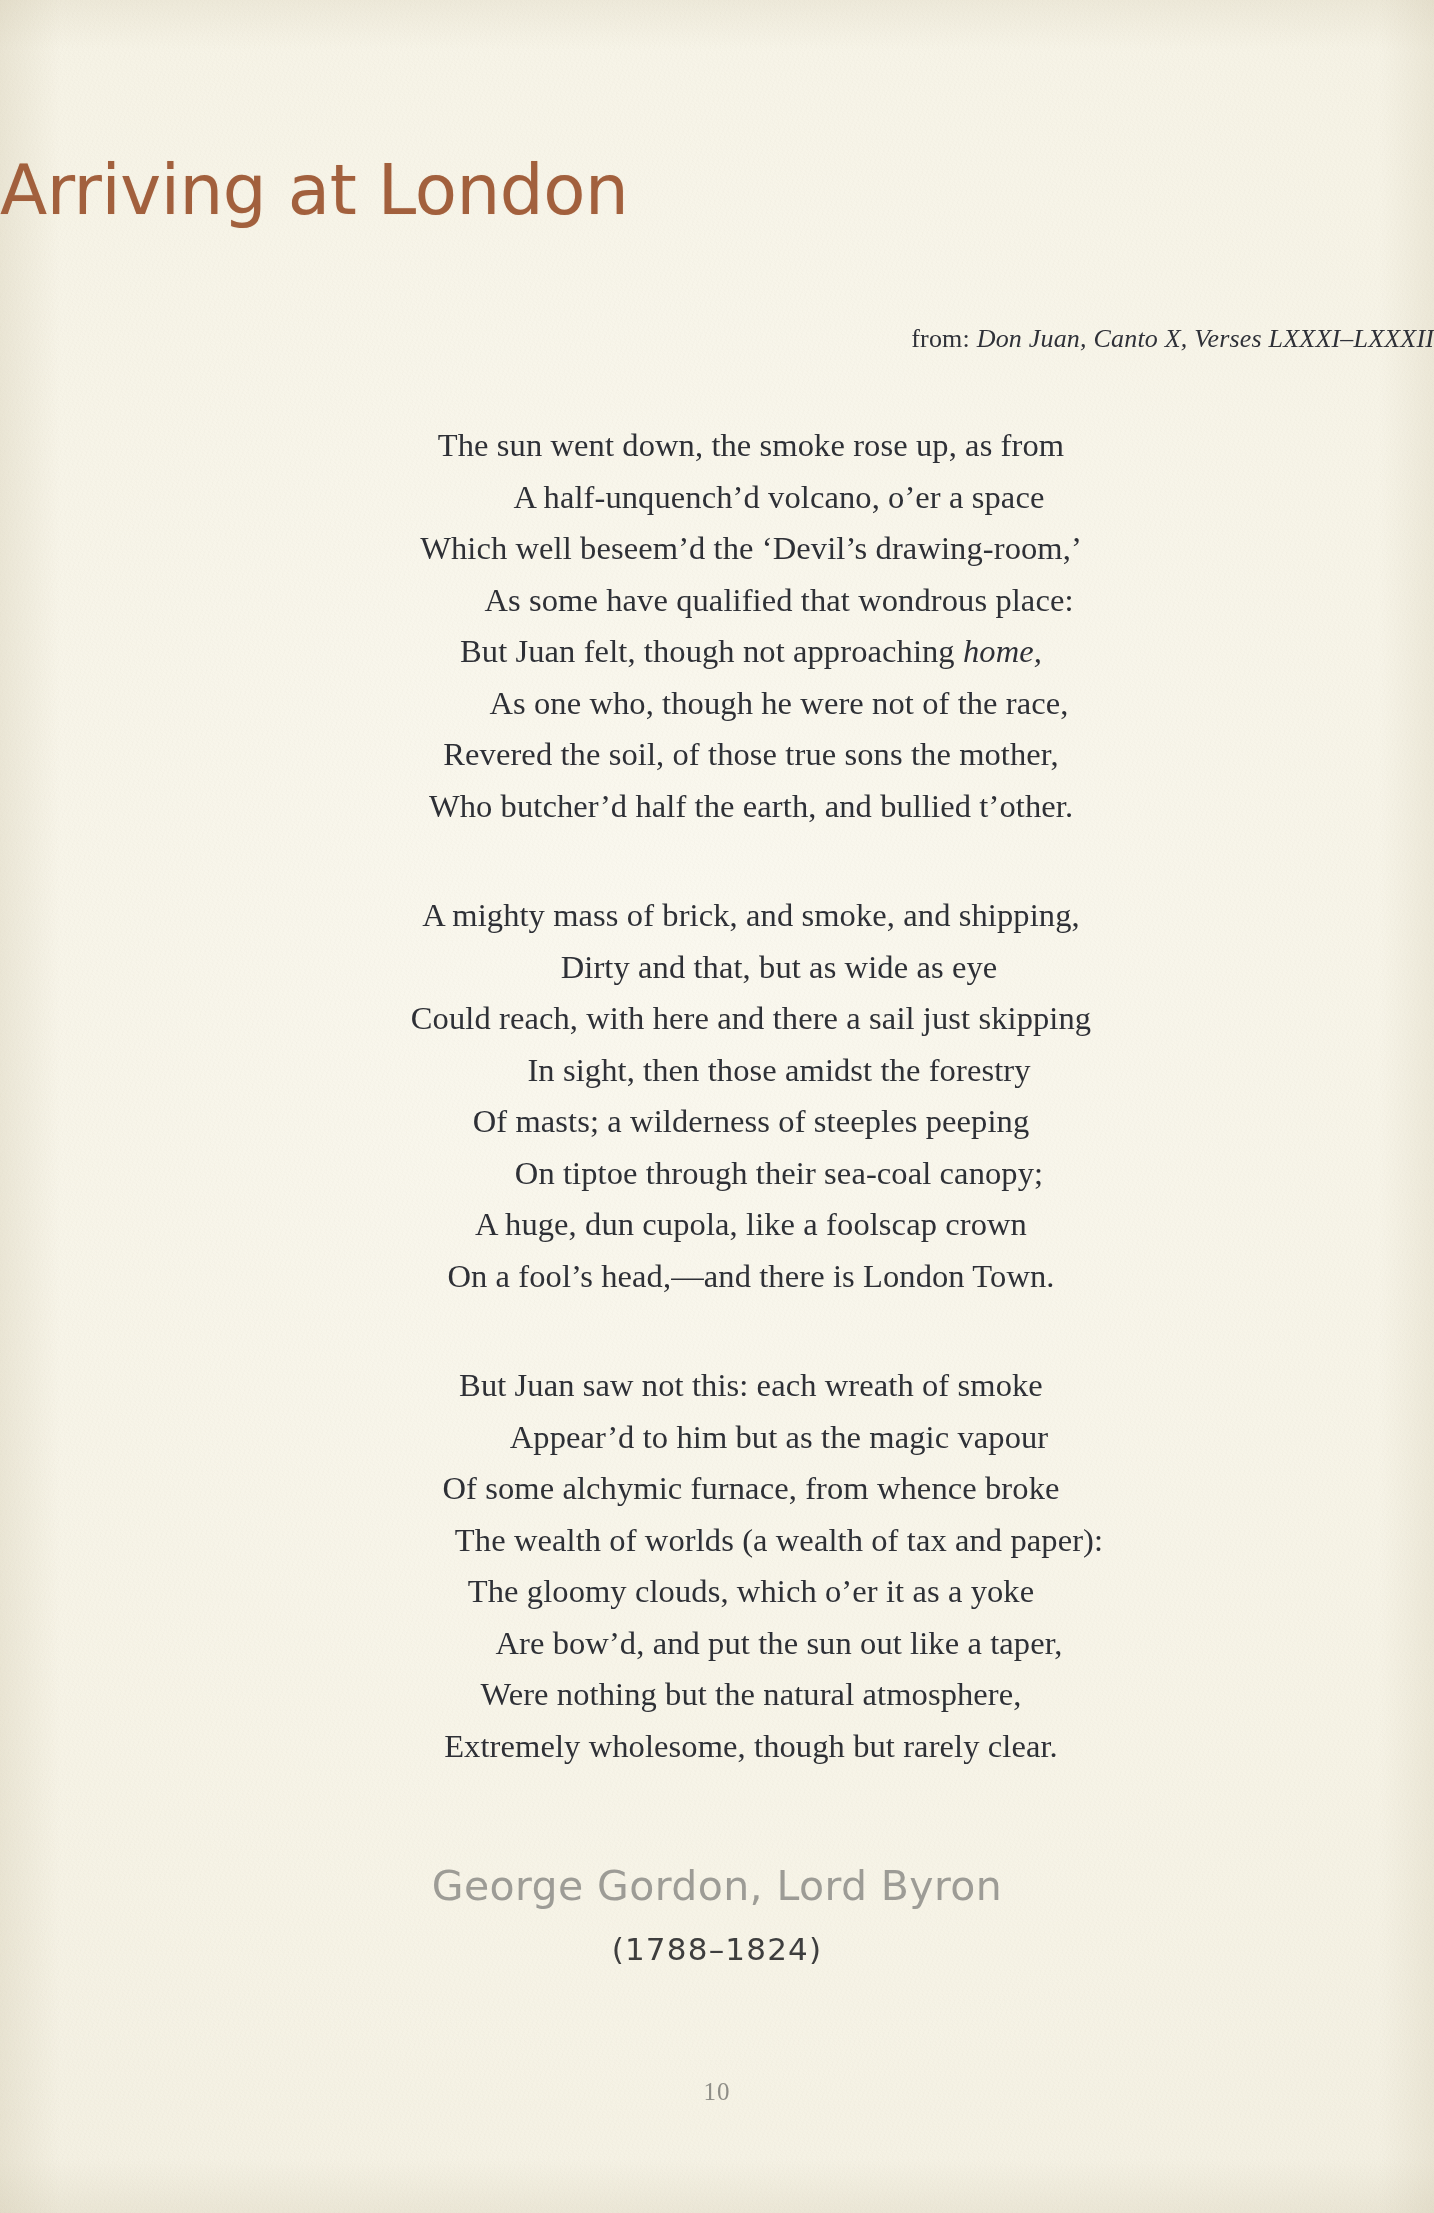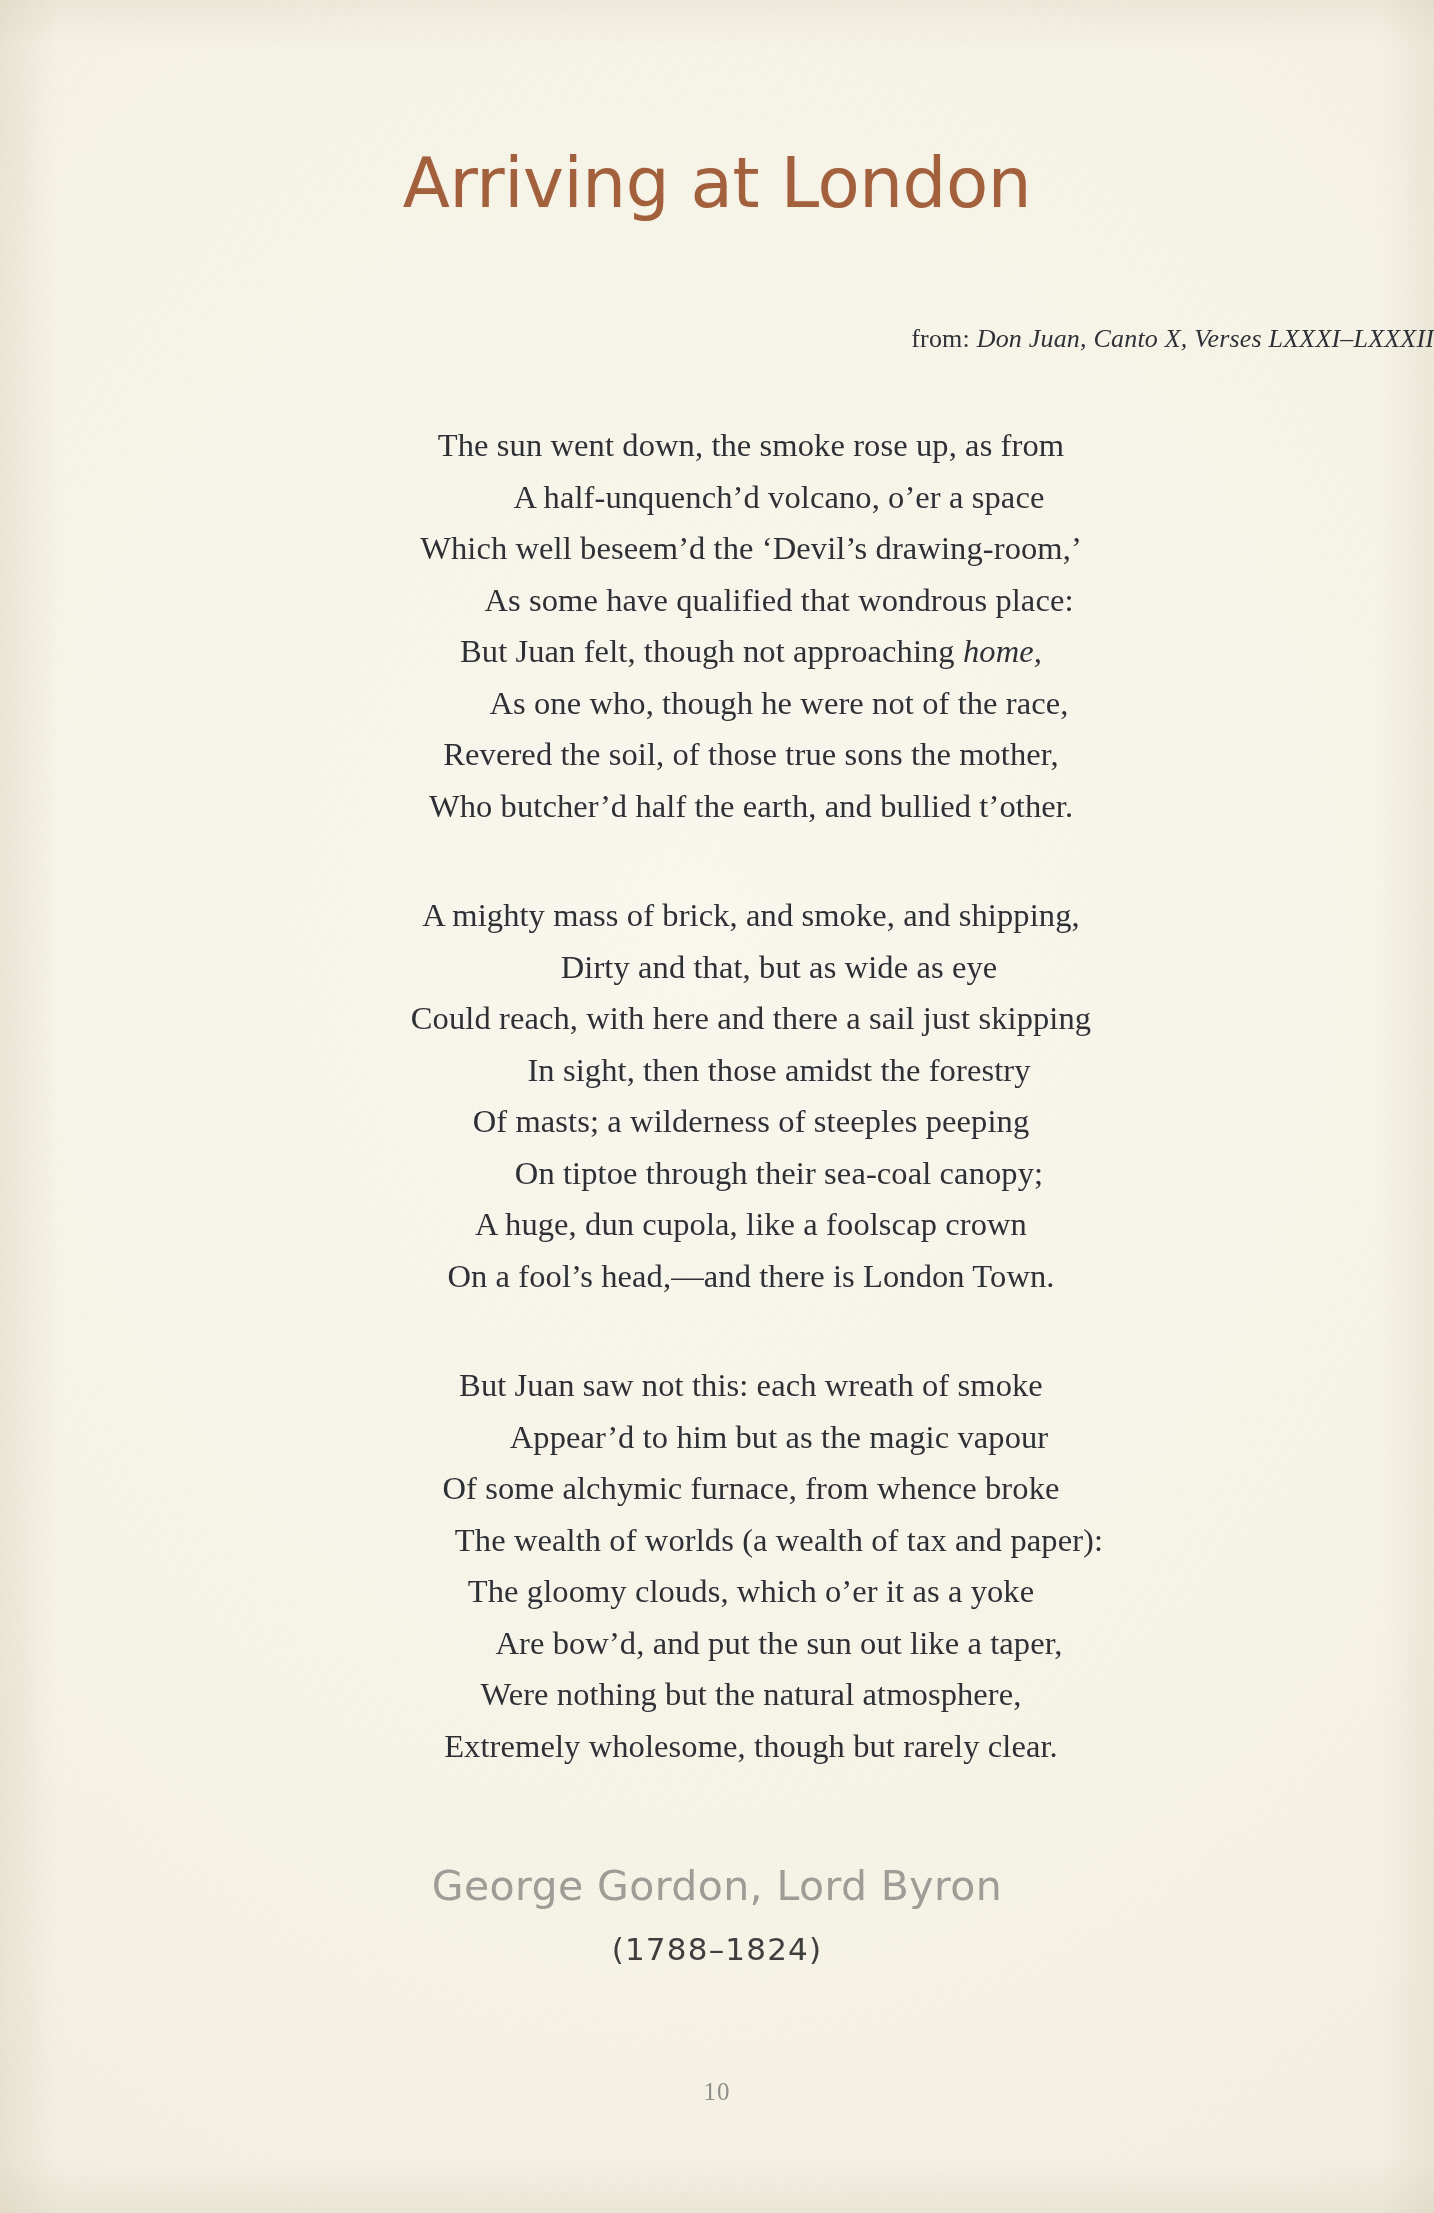--- a/index.html
+++ b/index.html
@@ -48,24 +48,23 @@
   .content {
     position: relative;
     z-index: 2;
     width: 100%;
     height: 100%;
   }
 
   
   .poem-title {
     position: absolute;
-    top: 101px;
-    left: 0;
-    width: 100%;
-    text-align: center;
+    top: 108px;
+    left: 0;
+    width: 100%;
     font-family: "DejaVu Sans", "Liberation Sans", sans-serif;
     font-size: 69px;
     font-weight: 400;
     letter-spacing: -0.4px;
     color: #a2603d;
     line-height: 1.05;
     text-shadow: 0 0 1px rgba(162,96,61,.25);
   }
 
   

